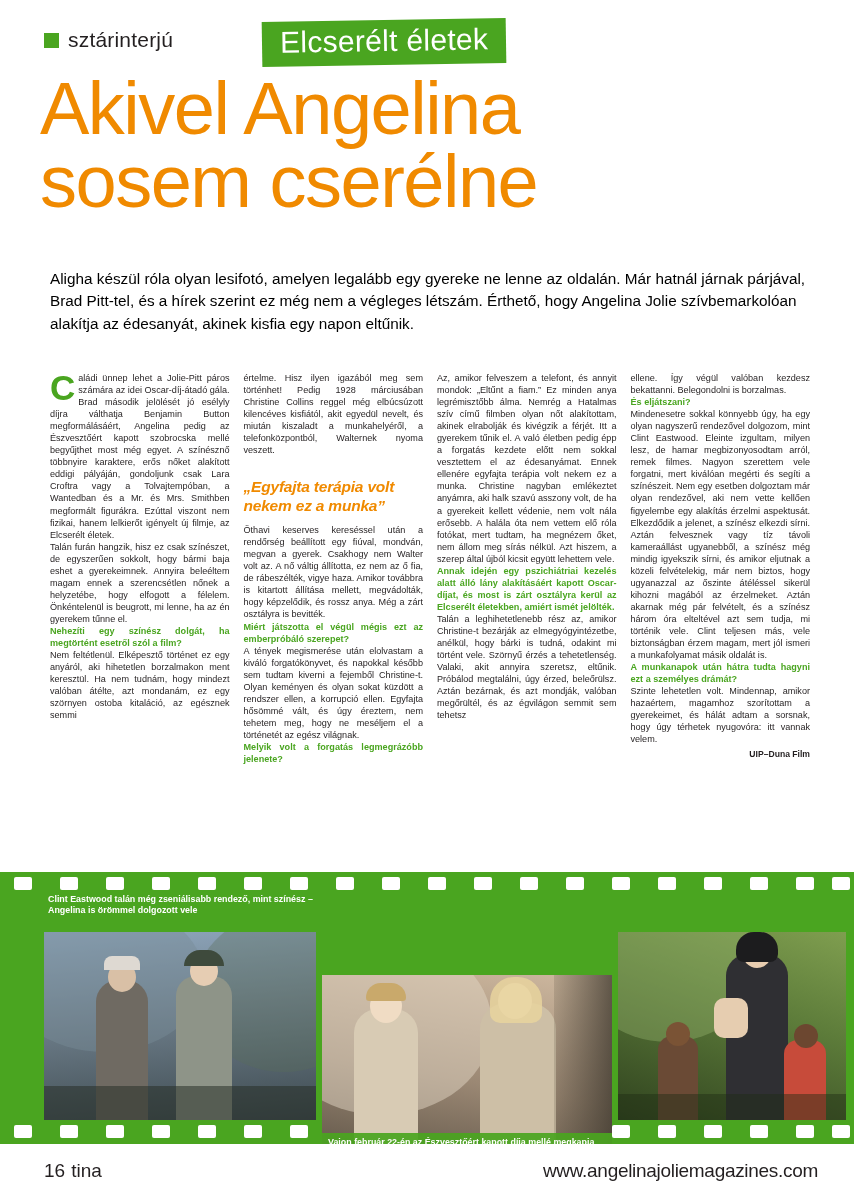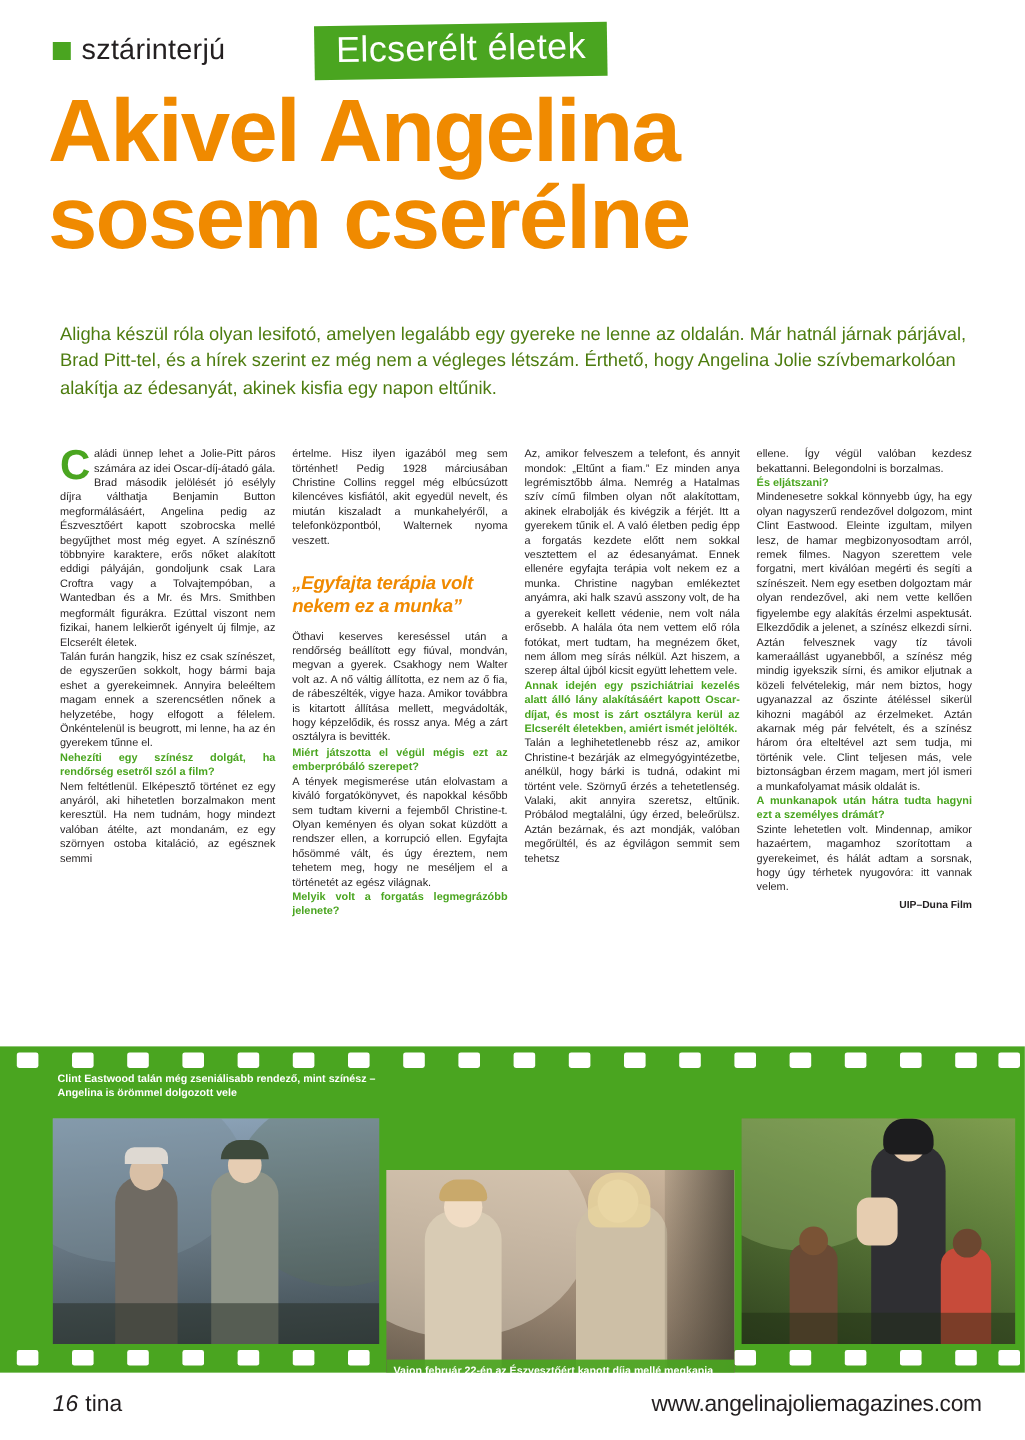--- a/index.html
+++ b/index.html
@@ -28,21 +28,21 @@
     align-items: center;
     gap: 9px;
   }
   .kicker-square {
     width: 15px;
     height: 15px;
     background: #4aa520;
     display: inline-block;
   }
   .kicker-text {
-    font-size: 24px;
+    font-size: 21px;
     color: #231f20;
     font-weight: normal;
     letter-spacing: 0.2px;
   }
   .banner {
     position: absolute;
     left: 262px;
     top: 20px;
     background: #4aa520;
     padding: 4px 18px 7px 18px;
@@ -55,34 +55,34 @@
     letter-spacing: 0.3px;
     white-space: nowrap;
   }
   .headline {
     position: absolute;
     left: 40px;
     top: 72px;
     width: 790px;
     color: #f08a00;
     font-size: 74px;
-    font-weight: bold;
+    font-weight: normal;
     line-height: 0.99;
     letter-spacing: -1.5px;
   }
   .headline .l2 { display: block; }
 
   .standfirst {
     position: absolute;
     left: 50px;
     top: 268px;
     width: 768px;
     font-size: 15.3px;
     line-height: 1.47;
-    color: #4d7c0f;
+    color: #000000;
   }
 
   
   .cols {
     position: absolute;
     left: 50px;
     top: 372px;
     width: 760px;
     height: 490px;
     display: flex;
@@ -180,21 +180,21 @@
     height: 56px;
     background: #ffffff;
   }
   .pageno {
     position: absolute;
     left: 44px;
     top: 1160px;
     font-size: 19px;
     color: #231f20;
   }
-  .pageno .num { font-weight: normal; font-style: italic; }
+  .pageno .num { font-weight: normal; }
   .pageno .mag { font-weight: normal; margin-left: 6px; }
   .watermark {
     position: absolute;
     right: 36px;
     top: 1160px;
     font-size: 19px;
     color: #231f20;
     letter-spacing: -0.3px;
   }
 
@@ -224,21 +224,21 @@
   </div>
 
   <div class="standfirst">Aligha készül róla olyan lesifotó, amelyen legalább egy gyereke ne lenne az oldalán. Már hatnál járnak párjával, Brad Pitt-tel, és a hírek szerint ez még nem a végleges létszám. Érthető, hogy Angelina Jolie szívbemarkolóan alakítja az édesanyát, akinek kisfia egy napon eltűnik.</div>
 
   <div class="cols">
 
     <div class="col">
       <p class="dropcap-para"><span class="dropcap">C</span><span>aládi ünnep lehet a Jolie-Pitt páros számára az idei Oscar-díj-átadó gála. Brad második jelölését jó esélyly díjra válthatja Benjamin Button megformálásáért, Angelina pedig az Észvesztőért kapott szobrocska mellé begyűjthet most még egyet. A színésznő többnyire karaktere, erős nőket alakított eddigi pályáján, gondoljunk csak Lara Croftra vagy a Tolvajtempóban, a Wantedban és a Mr. és Mrs. Smithben megformált figurákra. Ezúttal viszont nem fizikai, hanem lelkierőt igényelt új filmje, az Elcserélt életek.</span></p>
       <p>Talán furán hangzik, hisz ez csak színészet, de egyszerűen sokkolt, hogy bármi baja eshet a gyerekeimnek. Annyira beleéltem magam ennek a szerencsétlen nőnek a helyzetébe, hogy elfogott a félelem. Önkéntelenül is beugrott, mi lenne, ha az én gyerekem tűnne el.</p>
       <p>
-          <span class="qhead">Nehezíti egy színész dolgát, ha rendőrség esetről szól a film?</span>
+          <span class="qhead">Nehezíti egy színész dolgát, ha megtörtént esetről szól a film?</span>
         </p>
       <p>Nem feltétlenül. Elképesztő történet ez egy anyáról, aki hihetetlen borzalmakon ment keresztül. Ha nem tudnám, hogy mindezt valóban átélte, azt mondanám, ez egy szörnyen ostoba kitaláció, az egésznek semmi</p>
     </div>
 
     <div class="col">
       <p>értelme. Hisz ilyen igazából meg sem történhet! Pedig 1928 márciusában Christine Collins reggel még elbúcsúzott kilencéves kisfiától, akit egyedül nevelt, és miután kiszaladt a munkahelyéről, a telefonközpontból, Walternek nyoma veszett.</p>
       <div class="pullquote">„Egyfajta terápia volt nekem ez a munka”</div>
       <p>Öthavi keserves kereséssel után a rendőrség beállított egy fiúval, mondván, megvan a gyerek. Csakhogy nem Walter volt az. A nő váltig állította, ez nem az ő fia, de rábeszélték, vigye haza. Amikor továbbra is kitartott állítása mellett, megvádolták, hogy képzelődik, és rossz anya. Még a zárt osztályra is bevitték.</p>
       <p>
           <span class="qhead">Miért játszotta el végül mégis ezt az emberpróbáló szerepet?</span>

